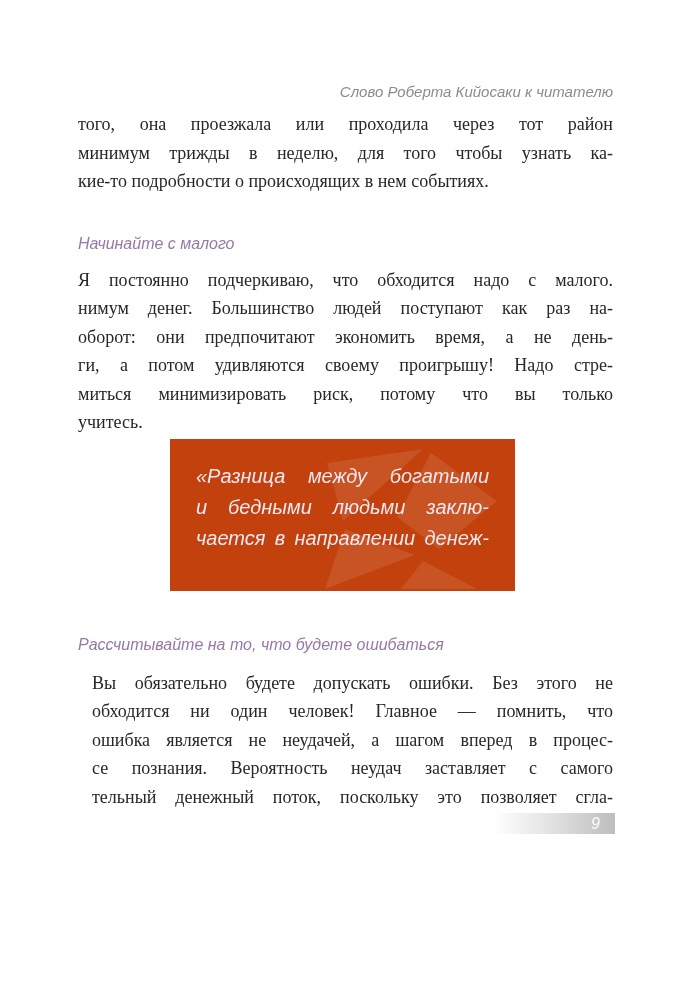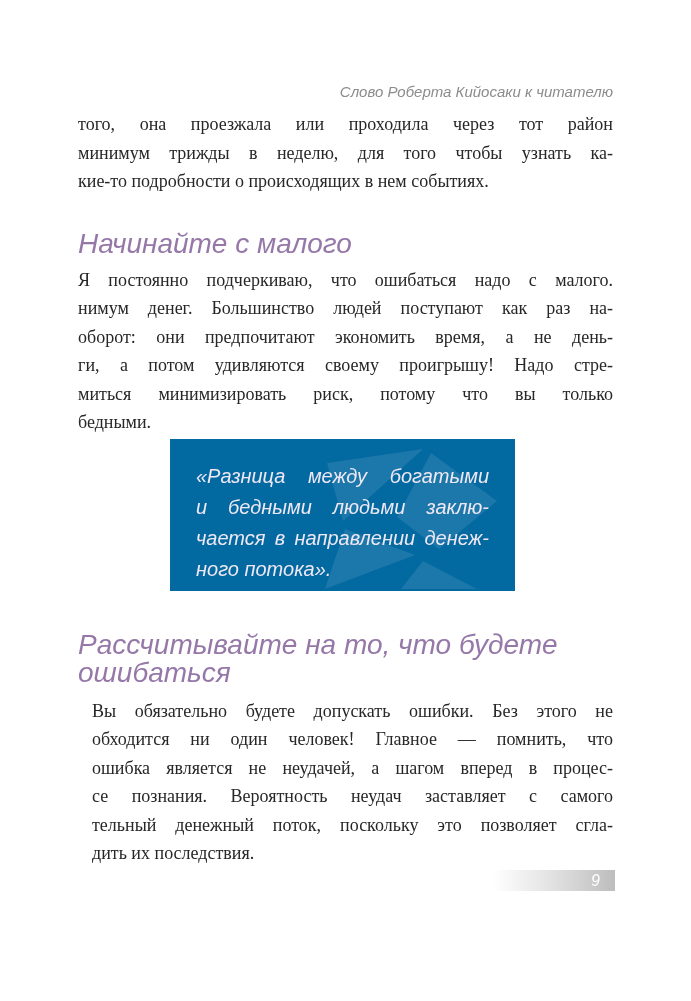--- a/index.html
+++ b/index.html
@@ -29,36 +29,36 @@
     height: 28.5px;
     overflow: hidden;
   }
   .para .line.last { text-align-last: left; }
   .intro-para { margin-top: 10px; }
   .section-heading {
     margin: 0;
     font-family: "Liberation Sans", sans-serif;
     font-style: italic;
     font-weight: 400;
-    font-size: 28px;
+    font-size: 16px;
     line-height: 28px;
     color: #9678a8;
   }
   .heading-1 { margin-top: 34px; }
   .heading-2 { margin-top: 40px; }
   .body-para { margin-top: 8px; }
   .body-para-2 { margin-top: 10px; margin-left: 14px; }
   .quote-box {
     position: relative;
     box-sizing: border-box;
     width: 345px;
     height: 152px;
     margin-left: 92px;
     margin-top: 2px;
-    background: #0369a1;
+    background: #c2410c;
     padding: 22px 26px 0 26px;
   }
   .quote-watermark {
     position: absolute;
     top: 10px;
     right: 16px;
     width: 210px;
     height: 140px;
   }
   .quote-text {
@@ -105,53 +105,51 @@
 
   <div class="para intro-para">
     <div class="line">того, она проезжала или проходила через тот район</div>
     <div class="line">минимум трижды в неделю, для того чтобы узнать ка-</div>
     <div class="line last">кие-то подробности о происходящих в нем событиях.</div>
   </div>
 
   <h2 class="section-heading heading-1">Начинайте с малого</h2>
 
   <div class="para body-para">
-    <div class="line">Я постоянно подчеркиваю, что ошибаться надо с малого.</div>
+    <div class="line">Я постоянно подчеркиваю, что обходится надо с малого.</div>
     <div class="line">нимум денег. Большинство людей поступают как раз на-</div>
     <div class="line">оборот: они предпочитают экономить время, а не день-</div>
     <div class="line">ги, а потом удивляются своему проигрышу! Надо стре-</div>
     <div class="line">миться минимизировать риск, потому что вы только</div>
-    <div class="line last">бедными.</div>
+    <div class="line last">учитесь.</div>
   </div>
 
   <div class="quote-box">
     <svg class="quote-watermark" viewBox="0 0 210 140" xmlns="http://www.w3.org/2000/svg">
       <g fill="#ffffff" fill-opacity="0.10">
         <polygon points="38,14 134,0 54,72"></polygon>
         <polygon points="142,4 208,52 150,100 108,68"></polygon>
         <polygon points="56,80 126,106 36,140"></polygon>
         <polygon points="134,112 188,140 112,140"></polygon>
       </g>
     </svg>
     <div class="quote-text">
       <div class="line">«Разница между богатыми</div>
       <div class="line">и бедными людьми заклю-</div>
       <div class="line">чается в направлении денеж-</div>
-      <div class="line last">ного потока».</div>
     </div>
   </div>
 
   <h2 class="section-heading heading-2">Рассчитывайте на то, что будете ошибаться</h2>
 
   <div class="para body-para-2">
     <div class="line">Вы обязательно будете допускать ошибки. Без этого не</div>
     <div class="line">обходится ни один человек! Главное — помнить, что</div>
     <div class="line">ошибка является не неудачей, а шагом вперед в процес-</div>
     <div class="line">се познания. Вероятность неудач заставляет с самого</div>
     <div class="line">тельный денежный поток, поскольку это позволяет сгла-</div>
-    <div class="line last">дить их последствия.</div>
   </div>
 
   <div class="footer-bar">
     <span class="page-number">9</span>
   </div>
 
 </div>
 
 </body></html>

